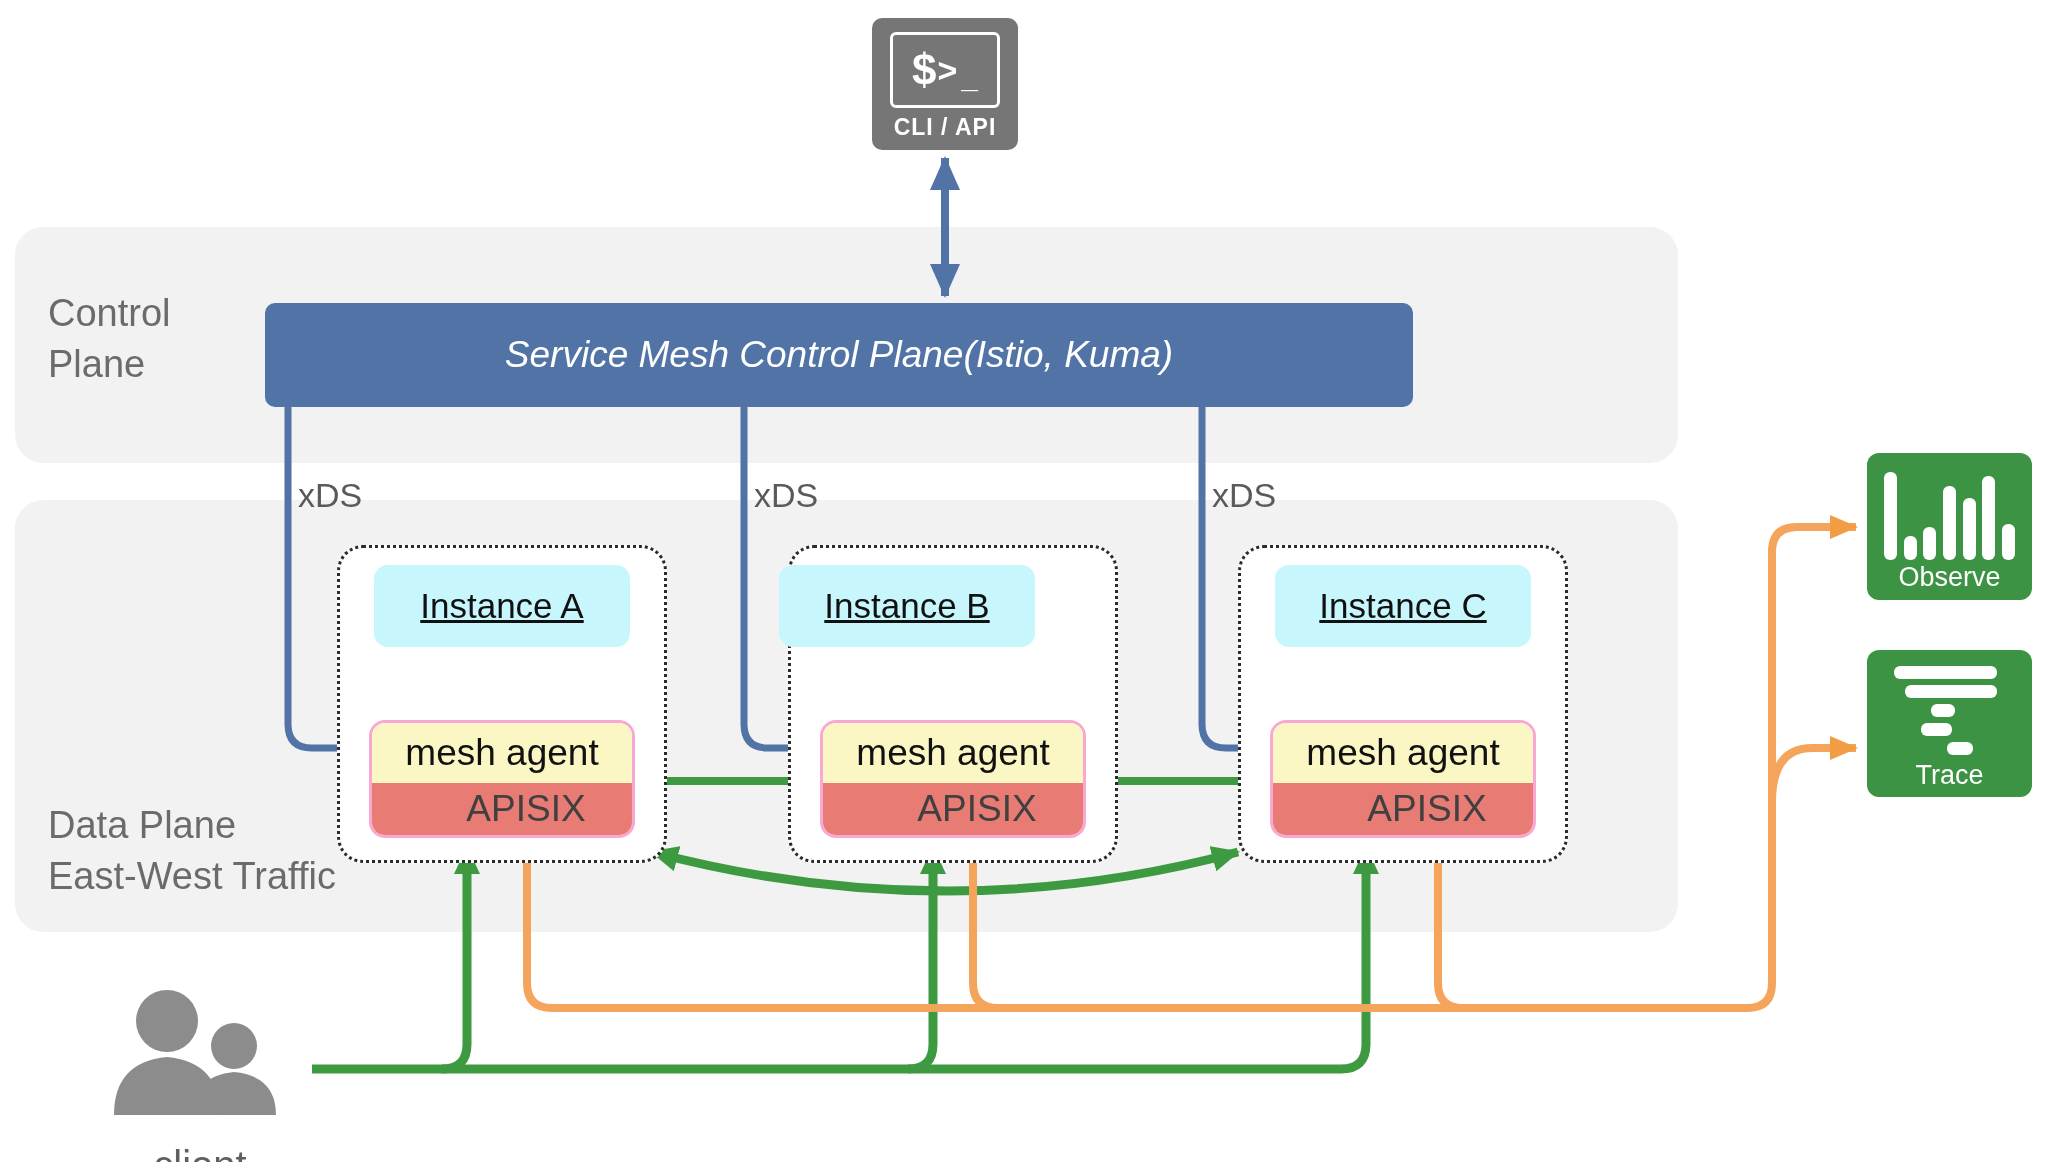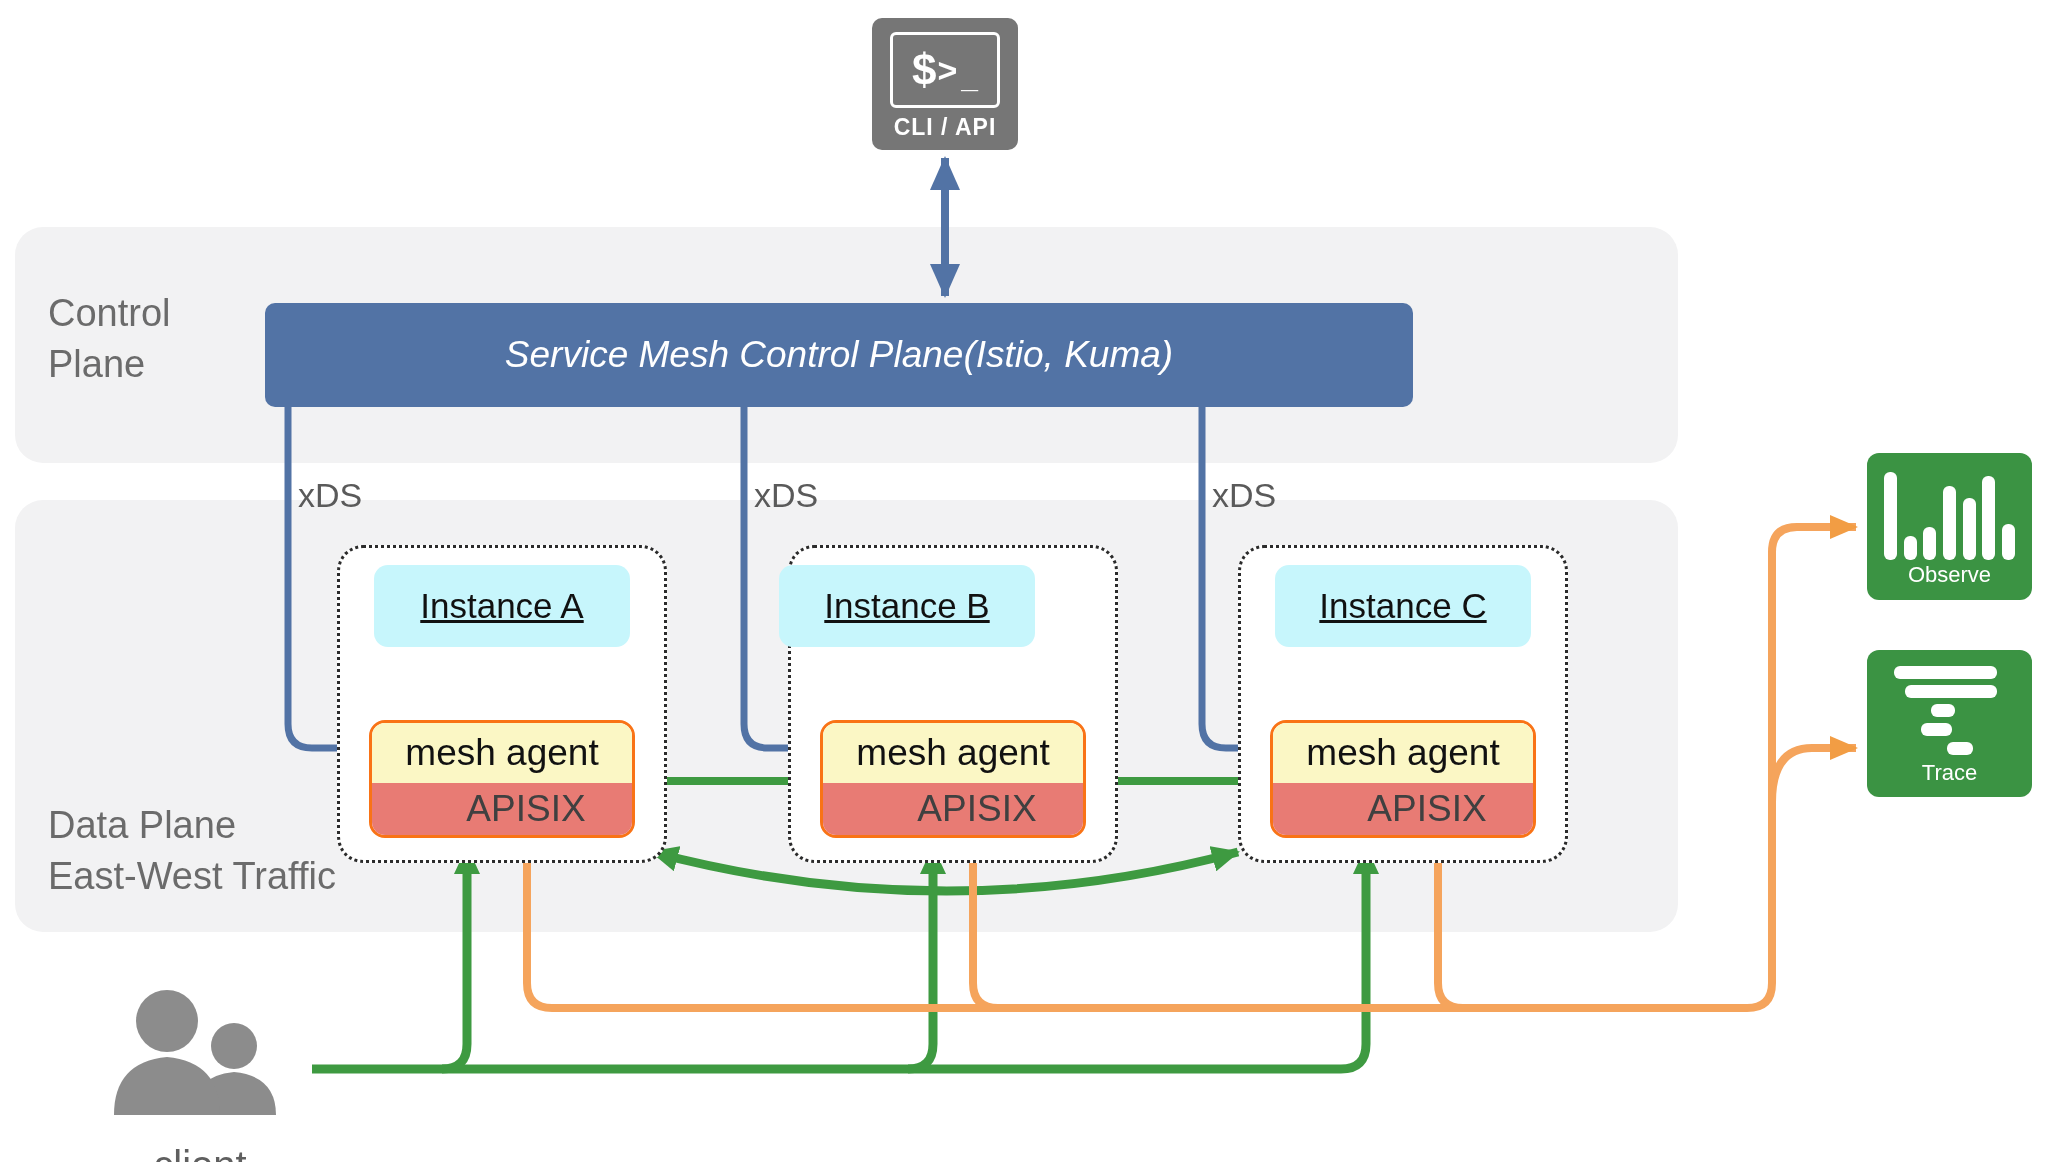--- a/index.html
+++ b/index.html
@@ -51,33 +51,33 @@
 
   .dashed-box{position:absolute;top:545px;width:330px;height:318px;background:#fff;
               border:3px dotted var(--dash);border-radius:26px;}
   #dash-a{left:337px;} #dash-b{left:788px;} #dash-c{left:1238px;}
 
   .instance-box{position:absolute;top:565px;width:256px;height:82px;background:var(--cyan);
                 border-radius:14px;display:flex;align-items:center;justify-content:center;
                 font-size:35px;color:#111;text-decoration:underline;}
   #inst-a{left:374px;} #inst-b{left:779px;} #inst-c{left:1275px;}
 
-  .mesh-box{position:absolute;top:720px;width:266px;height:118px;border:3px solid #f97316;
+  .mesh-box{position:absolute;top:720px;width:266px;height:118px;border:3px solid #f9a8d4;
             border-radius:16px;overflow:hidden;display:flex;flex-direction:column;background:#fff;}
   #mesh-a{left:369px;} #mesh-b{left:820px;} #mesh-c{left:1270px;}
   .mesh-top{height:60px;background:var(--yellow);display:flex;align-items:center;justify-content:center;
             font-size:37px;color:#111;}
   .mesh-bottom{flex:1;background:var(--salmon);display:flex;align-items:center;justify-content:center;
                font-size:37px;color:#404040;padding-left:48px;}
 
   
   .obs-box{position:absolute;left:1867px;width:165px;height:147px;background:var(--icon-green);
            border-radius:12px;display:flex;flex-direction:column;align-items:center;}
   #observe-box{top:453px;} #trace-box{top:650px;}
-  .obs-label{color:#fff;font-size:22px;margin-top:2px;}
+  .obs-label{color:#fff;font-size:27px;margin-top:2px;}
   #observe-bars{margin-top:17px;width:131px;height:90px;display:flex;align-items:flex-end;
                 justify-content:space-between;}
   #observe-bars .bar{width:13px;background:#fff;border-radius:6px;}
   #trace-rows{margin-top:16px;width:131px;height:92px;position:relative;}
   #trace-rows .row{position:absolute;height:13px;background:#fff;border-radius:6px;}
   #trace-rows .r1{top:0;left:8%;width:78%;}
   #trace-rows .r2{top:19px;left:16%;width:70%;}
   #trace-rows .r3{top:38px;left:36%;width:18%;}
   #trace-rows .r4{top:57px;left:28%;width:24%;}
   #trace-rows .r5{top:76px;left:48%;width:20%;}

